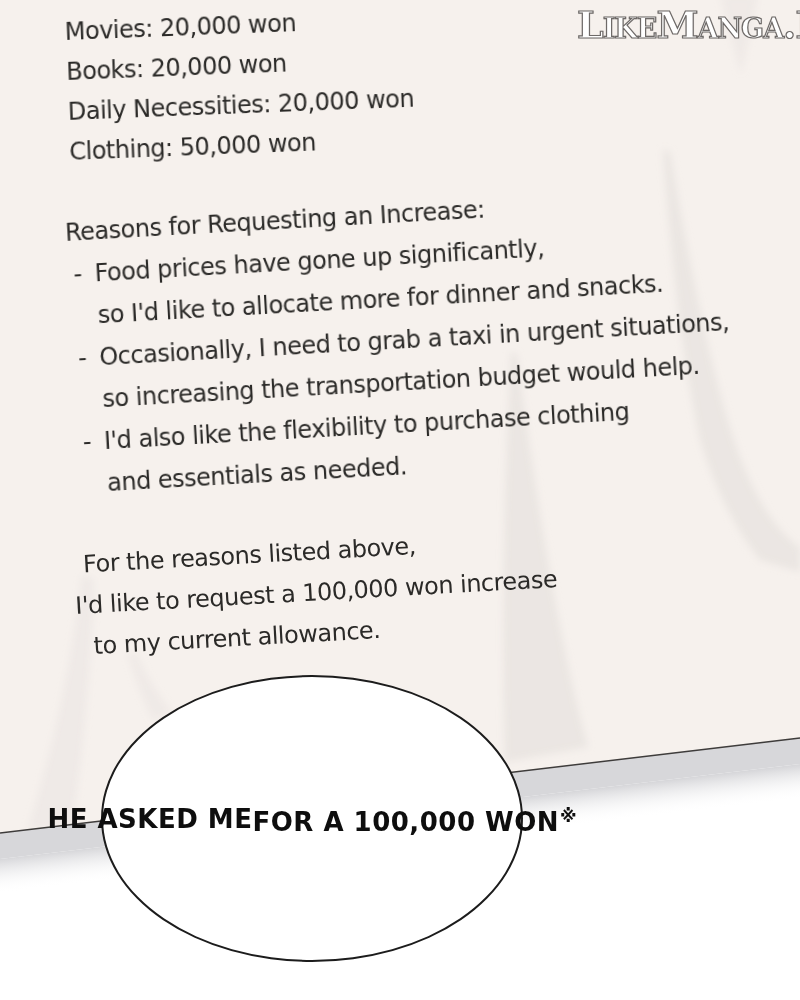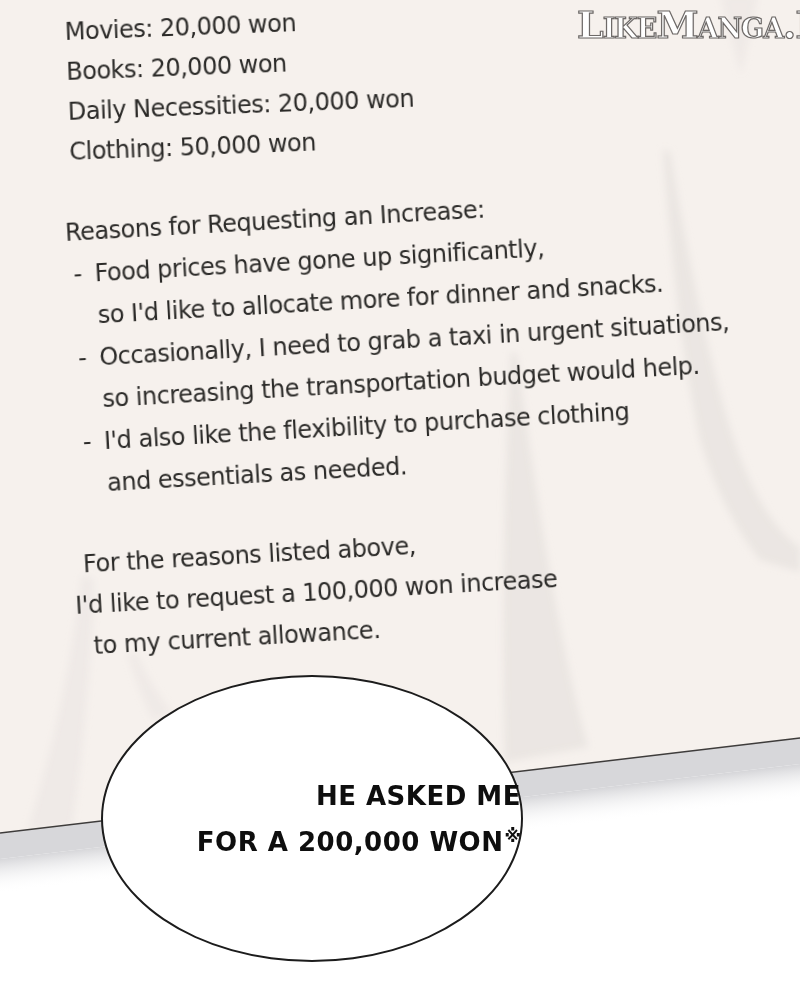--- a/index.html
+++ b/index.html
@@ -52,22 +52,22 @@
   
   .bubble {
     position: absolute;
     left: 101px; top: 675px;
     width: 418px; height: 283px;
     background: var(--bubbleBg, #fff);
     border: 2px solid var(--bubbleBorder, #1c1c1c);
     border-radius: 50%;
     z-index: 3;
     display: flex;
-    flex-direction: column;
-    align-items: flex-end;
+    flex-direction: row;
+    align-items: center;
     justify-content: center;
     text-align: center;
   }
   .bubble-line {
     font-family: "DejaVu Sans", sans-serif;
     font-weight: bold;
     font-size: 26px;
     line-height: 40px;
     letter-spacing: 0.5px;
     color: #0e0e0e;
@@ -159,17 +159,17 @@
 
   <div class="note-block block-3">
     <div class="line off-10">For the reasons listed above,</div>
     <div class="line">I'd like to request a 100,000 won increase</div>
     <div class="line off-16">to my current allowance.</div>
   </div>
 
   <div class="bubble">
     <div class="bubble-line">HE ASKED ME</div>
     <div class="bubble-line">
-      <span>FOR A 200,000 WON</span><span class="refmark">※</span>
+      <span>FOR A 100,000 WON</span><span class="refmark">※</span>
     </div>
   </div>
 
 </div>
 
 </body></html>

